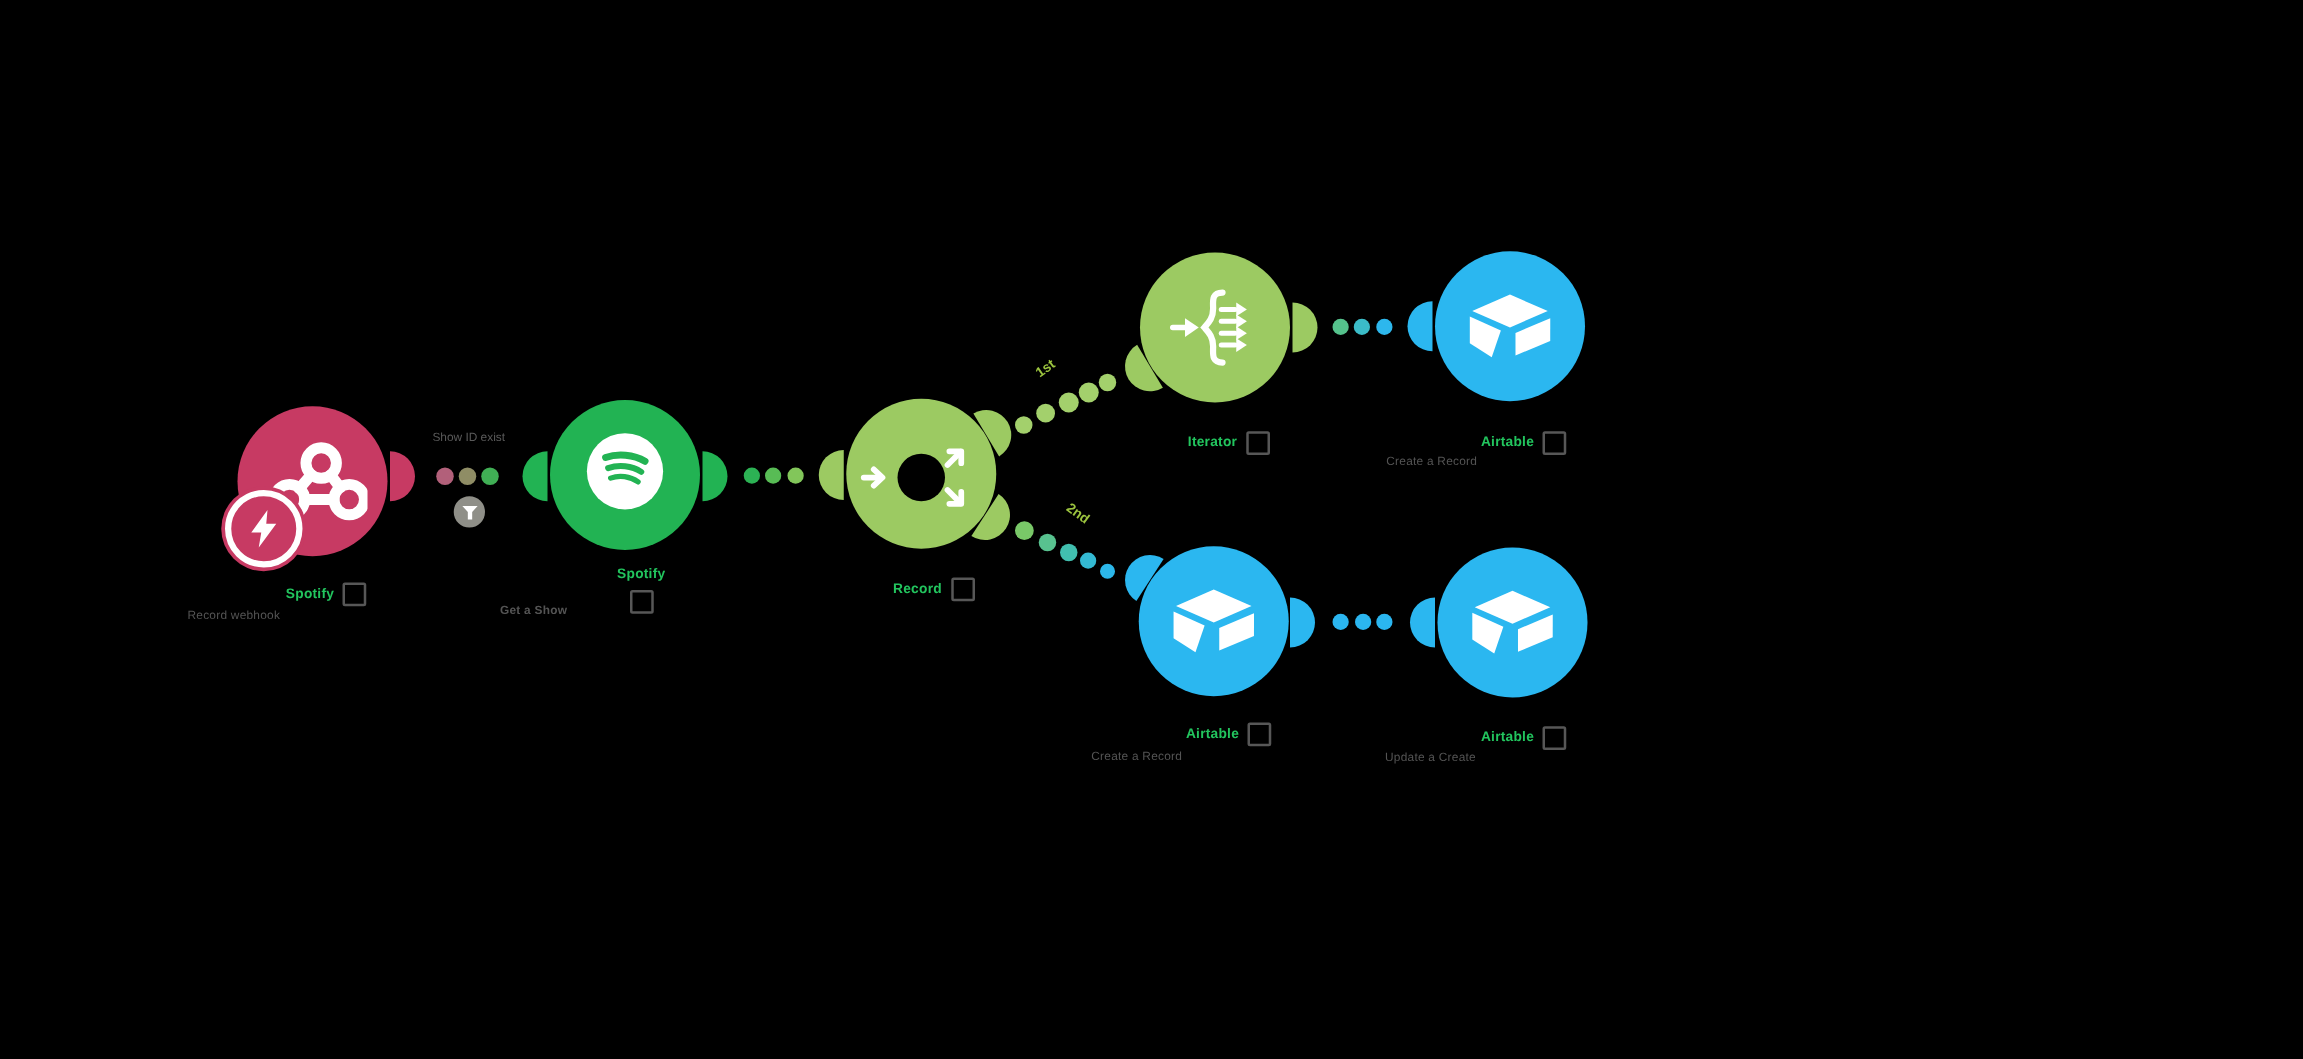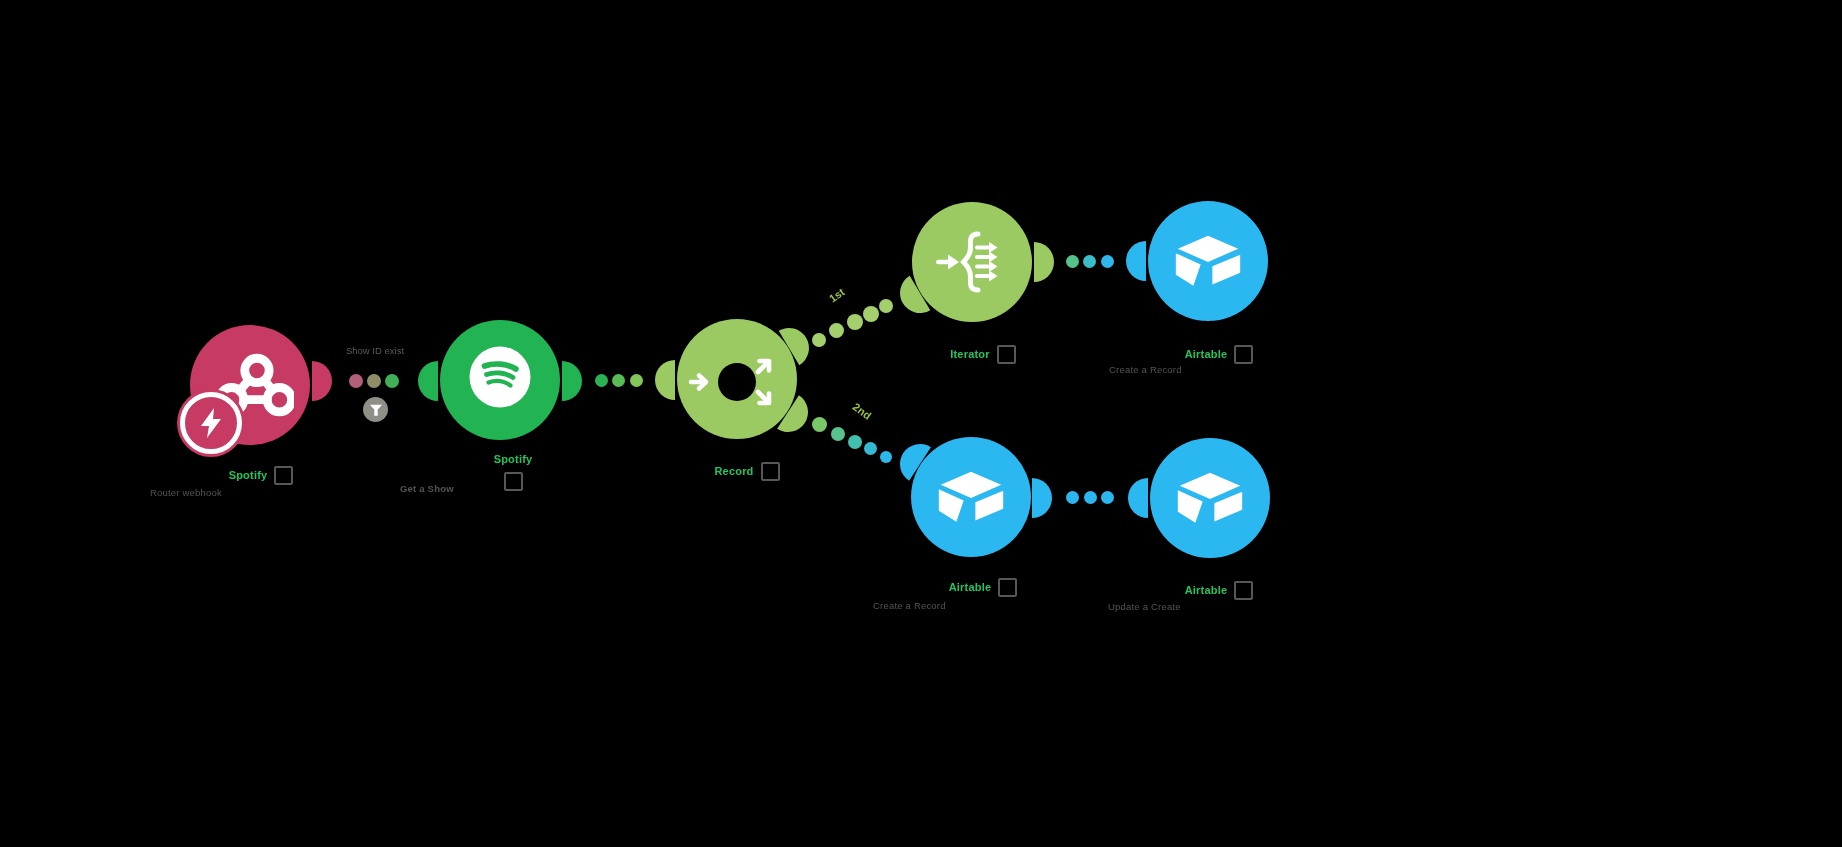--- a/index.html
+++ b/index.html
@@ -96,21 +96,21 @@
   </div>
   <div class="badge" style="left:180px;top:392px;">
     <svg width="34" height="34" viewBox="-17 -17 34 34">
       <polygon points="3,-15 -10,3 -2,3 -4,15 10,-4 2,-4" fill="#fff"></polygon>
     </svg>
   </div>
   <div class="label-row" style="left:151px;top:466px;">
     <span class="mname">Spotify</span>
     <span class="mcheck"></span>
   </div>
-  <div class="msub" style="left:150px;top:487px;">Router webhook</div>
+  <div class="msub" style="left:150px;top:487px;">Record webhook</div>
 
   <div class="module" style="left:440px;top:320px;background:#22B353;">
     <svg width="120" height="120" viewBox="-60 -60 120 120">
       <circle cx="0" cy="-3" r="30.5" fill="#fff"></circle>
       <g fill="none" stroke="#22B353" stroke-linecap="round">
         <path d="M -15.5,-14 C -6,-17.5 7,-16.5 16,-11" stroke-width="5.6"></path>
         <path d="M -13.5,-5.5 C -5,-8.5 5.5,-7.5 13,-2.5" stroke-width="4.8"></path>
         <path d="M -11.5,2.5 C -4.5,0 4,1 10.5,5.5" stroke-width="4.2"></path>
       </g>
     </svg>

